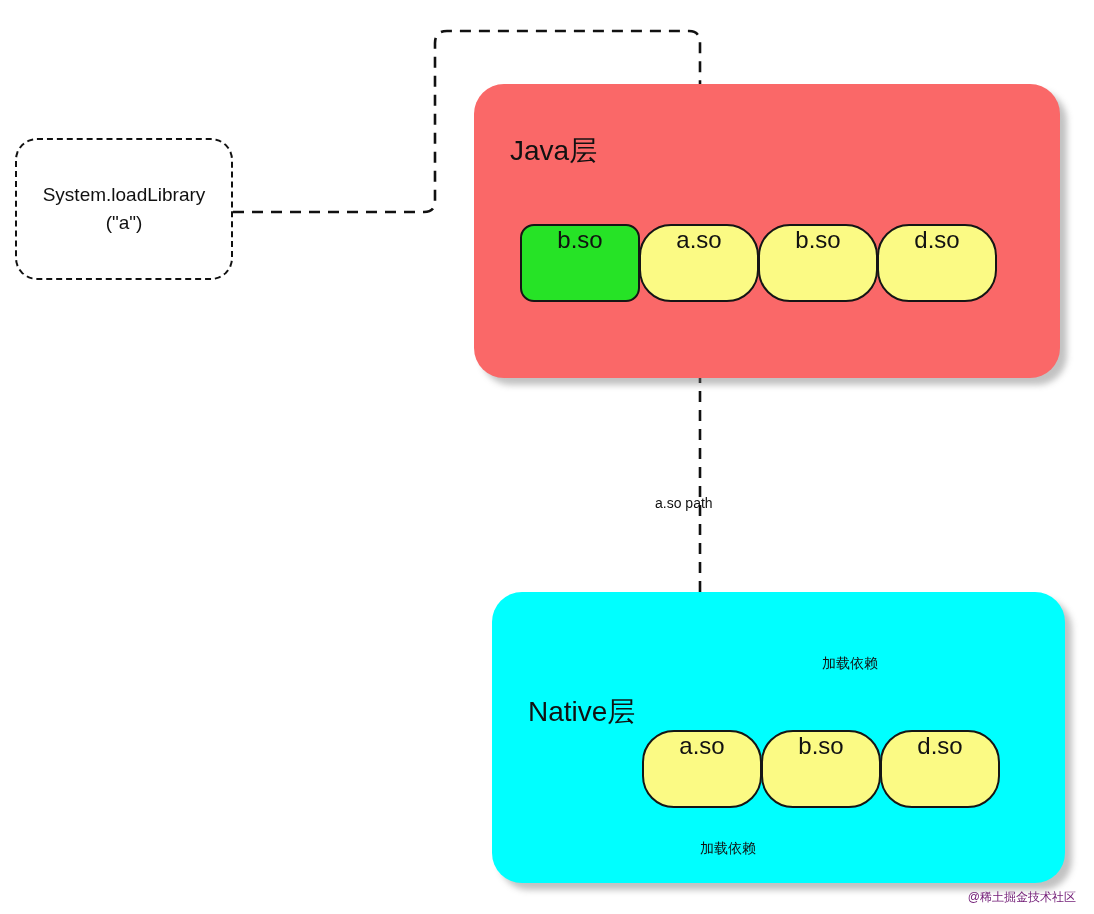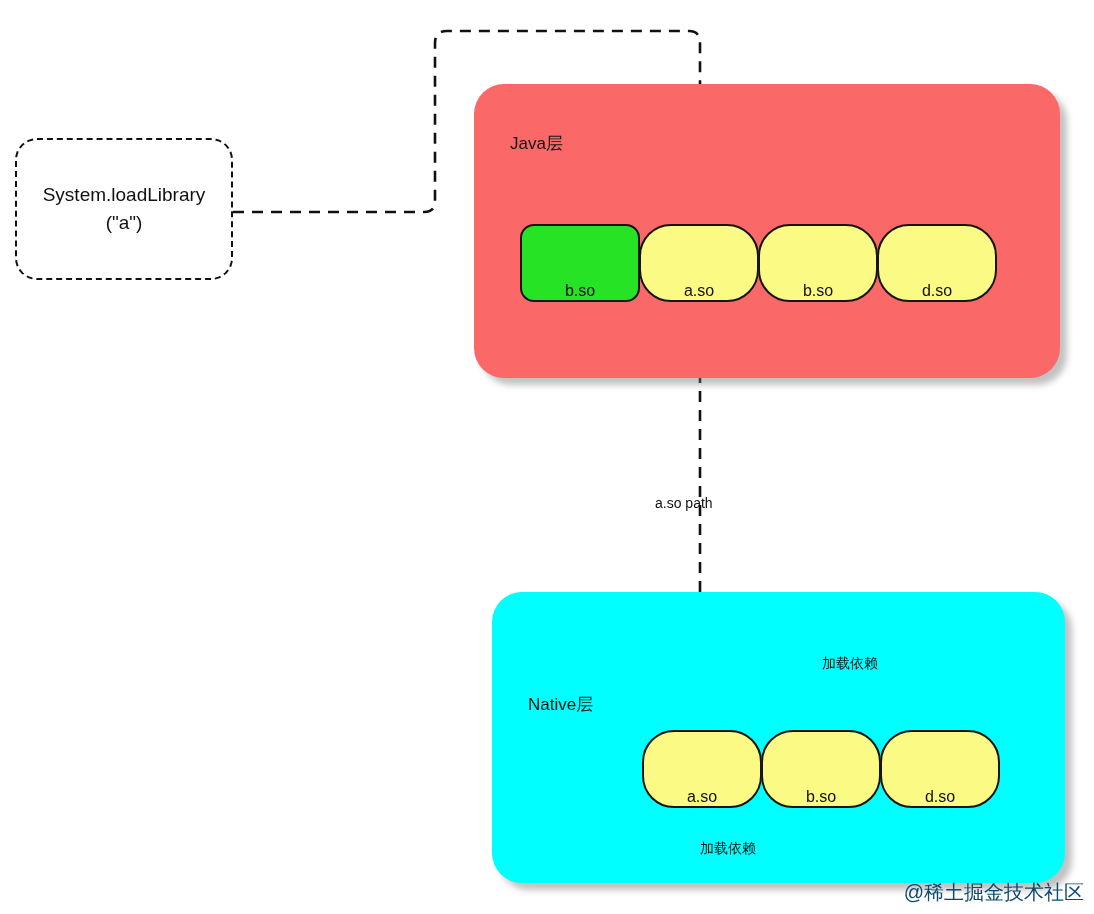--- a/index.html
+++ b/index.html
@@ -67,21 +67,21 @@
   }
   #native-layer {
     left: 492px;
     top: 592px;
     width: 573px;
     height: 291px;
     background: #00ffff;
   }
   .layer-title {
     position: absolute;
-    font-size: 17px;
+    font-size: 28px;
     color: #111111;
     white-space: nowrap;
     text-align: center;
   }
   #java-layer .layer-title { left: 36px; top: 48px; }
   #native-layer .layer-title { left: 36px; top: 57px; margin-top: 44px; }
 
   
   .so-row {
     position: absolute;
@@ -90,23 +90,23 @@
   #java-so-row { left: 46px; top: 140px; }
   #native-so-row { left: 150px; top: 138px; }
 
   .so-box {
     width: 120px;
     height: 78px;
     box-sizing: border-box;
     border: 2px solid #151515;
     border-radius: 14px;
     display: flex;
-    align-items: flex-end;
+    align-items: flex-start;
     justify-content: center;
-    font-size: 16px;
+    font-size: 24px;
     color: #111111;
     margin-right: -1px;
     position: relative;
   }
   .so-box.yellow { background: #fbfa84; border-radius: 32px; }
   .so-box.green  { background: #26e326; }
 
   
   .edge-label {
     position: absolute;
@@ -114,24 +114,24 @@
     color: #111111;
     white-space: nowrap;
   }
   #label-aso-path { left: 655px; top: 495px; background: transparent; }
   #label-dep-top  { left: 822px; top: 655px; }
   #label-dep-bot  { left: 700px; top: 840px; }
 
   
   #watermark {
     position: absolute;
-    right: 10px;
+    right: 18px;
     bottom: 8px;
-    font-size: 20px;
-    color: #0c4a6e;
+    font-size: 12px;
+    color: #701a75;
     white-space: nowrap;
   }
 </style>
 </head>
 <body>
 
 <div id="canvas">
 
   <svg id="vector-layer" viewBox="0 0 1094 914" xmlns="http://www.w3.org/2000/svg">
     <defs>

